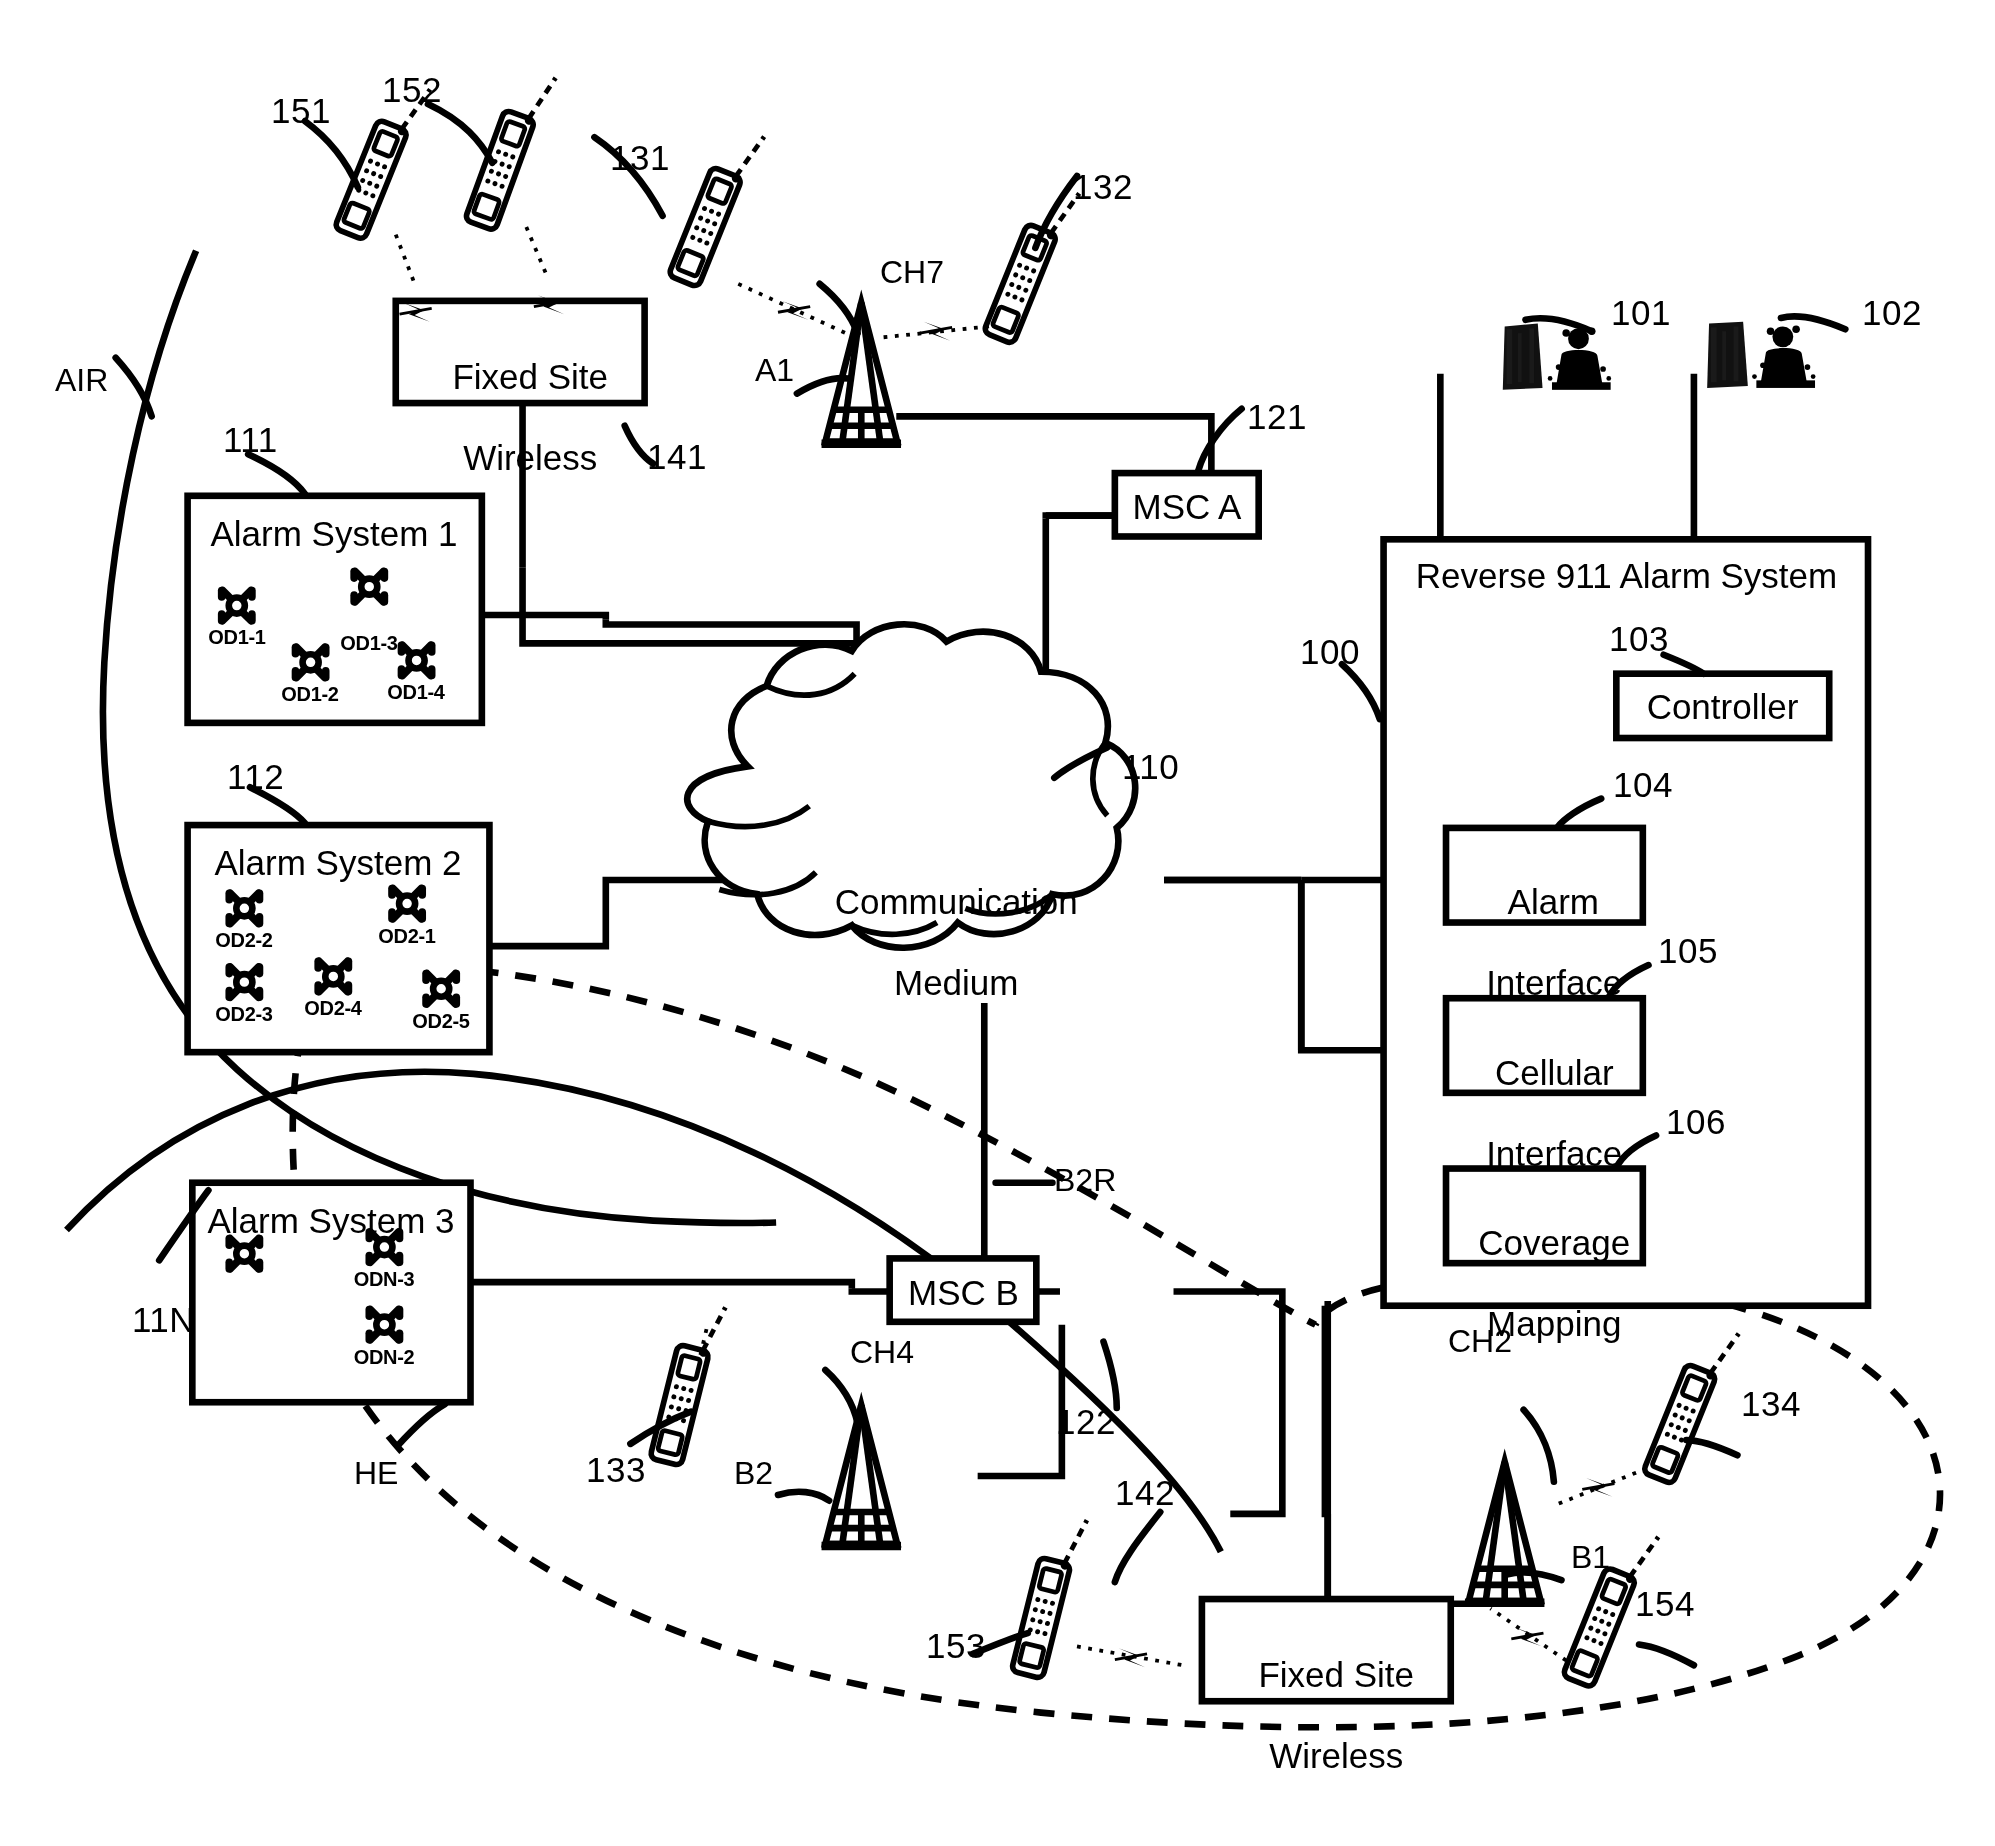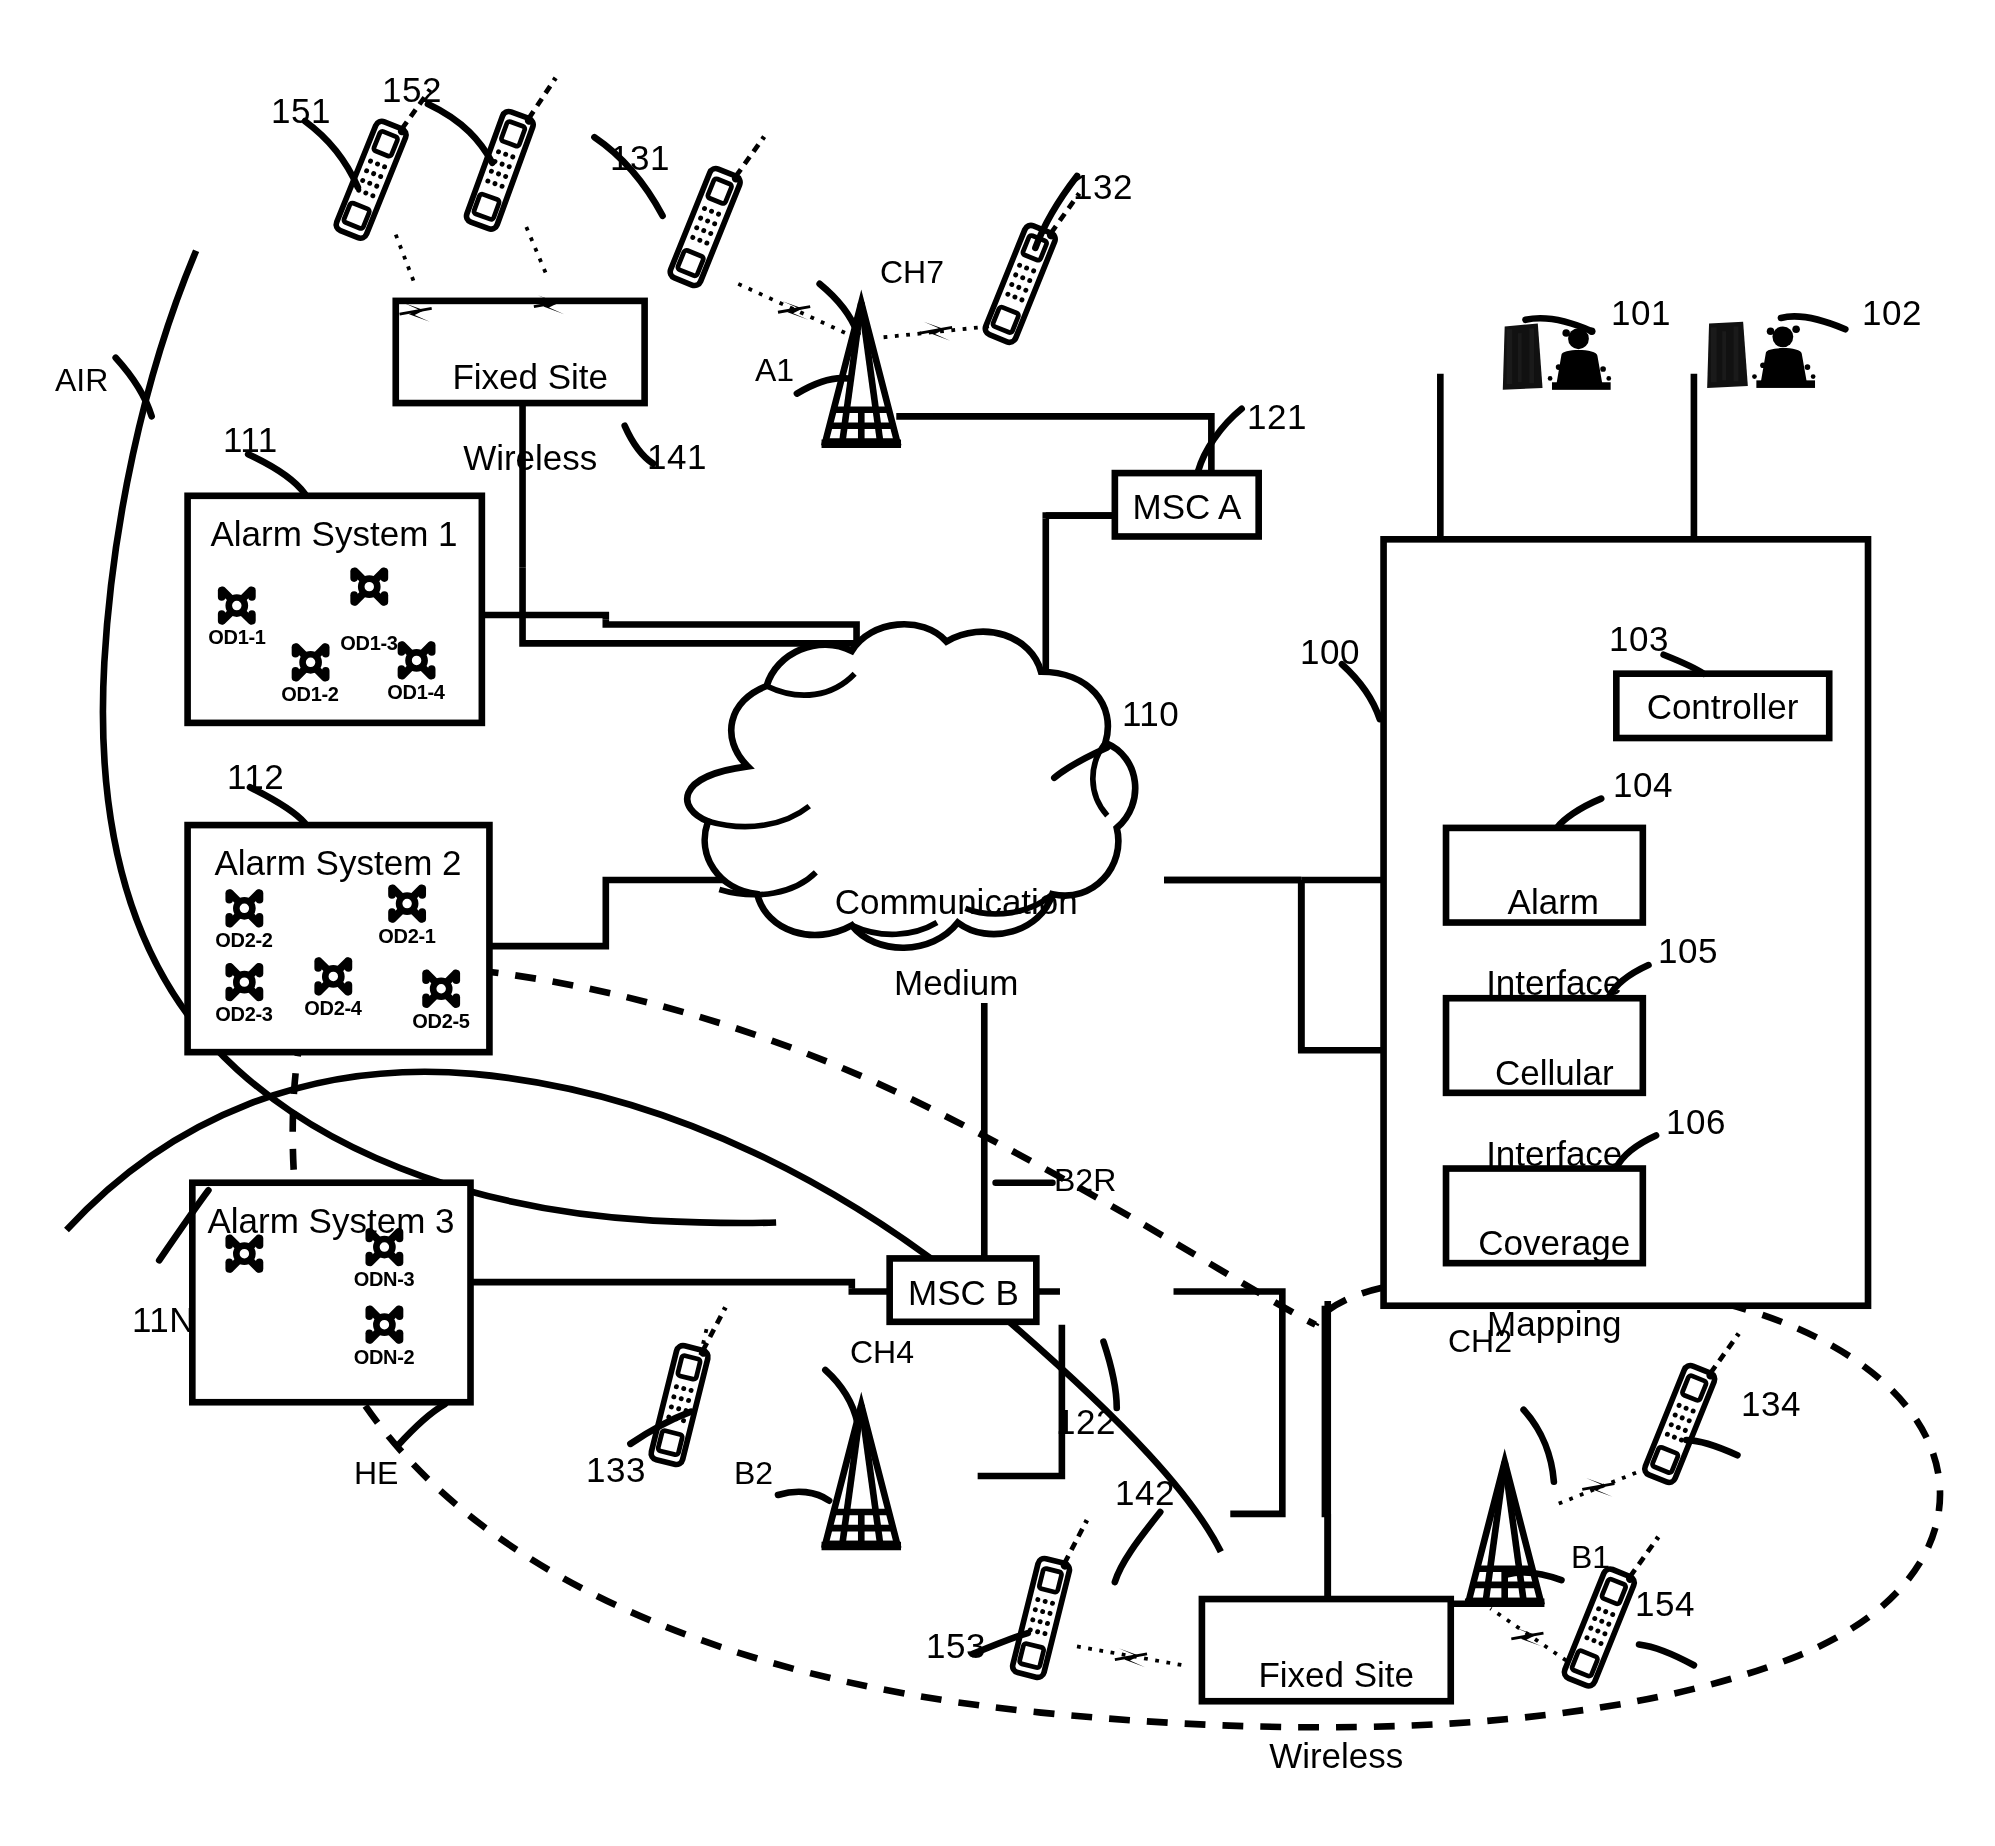--- a/index.html
+++ b/index.html
@@ -375,20 +375,21 @@
 </div>
 
 <div class="lbl boxtxt" style="left:1202px;top:1615px;width:249px;">
   <span>Fixed Site</span><br>
   <span>Wireless</span>
 </div>
 
 <div class="lbl boxtxt" style="left:1115px;top:487px;width:144px;">MSC A</div>
 <div class="lbl boxtxt" style="left:890px;top:1273px;width:147px;">MSC B</div>
 
+<div class="lbl boxtxt" style="left:1384px;top:556px;width:485px;">Reverse 911 Alarm System</div>
 
 <div class="lbl boxtxt" style="left:1616px;top:687px;width:213px;">Controller</div>
 
 <div class="lbl boxtxt" style="left:1446px;top:842px;width:197px;">
   <span>Alarm</span><br>
   <span>Interface</span>
 </div>
 
 <div class="lbl boxtxt" style="left:1446px;top:1013px;width:197px;">
   <span>Cellular</span><br>
@@ -433,21 +434,21 @@
 <div class="lbl ref" style="left:1635px;top:1584px;">154</div>
 
 <div class="lbl ref" style="left:223px;top:420px;">111</div>
 <div class="lbl ref" style="left:227px;top:757px;">112</div>
 <div class="lbl ref" style="left:132px;top:1300px;">11N</div>
 
 <div class="lbl ref" style="left:647px;top:437px;text-align:center;">141</div>
 <div class="lbl ref" style="left:1115px;top:1473px;">142</div>
 <div class="lbl ref" style="left:1247px;top:397px;">121</div>
 <div class="lbl ref" style="left:1056px;top:1402px;">122</div>
-<div class="lbl ref" style="left:1122px;top:694px;">110</div>
+<div class="lbl ref" style="left:1122px;top:747px;">110</div>
 <div class="lbl ref" style="left:1300px;top:632px;">100</div>
 <div class="lbl ref" style="left:1609px;top:619px;">103</div>
 <div class="lbl ref" style="left:1613px;top:765px;">104</div>
 <div class="lbl ref" style="left:1658px;top:931px;">105</div>
 <div class="lbl ref" style="left:1666px;top:1102px;">106</div>
 <div class="lbl ref" style="left:1611px;top:293px;">101</div>
 <div class="lbl ref" style="left:1862px;top:293px;">102</div>
 
 <div class="lbl small" style="left:880px;top:254px;">CH7</div>
 <div class="lbl small" style="left:755px;top:352px;">A1</div>

